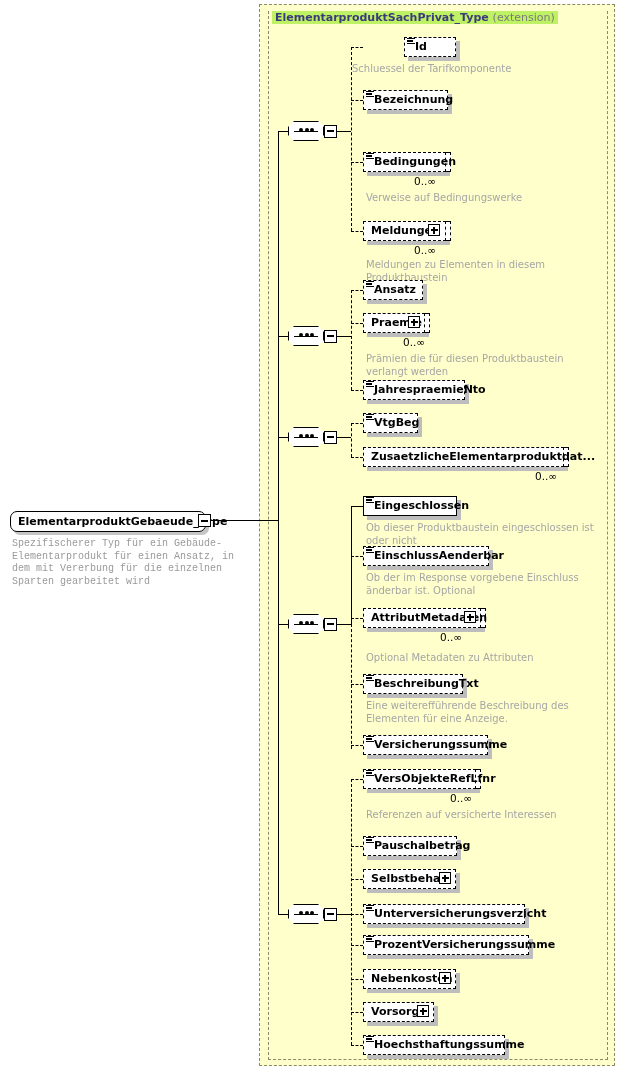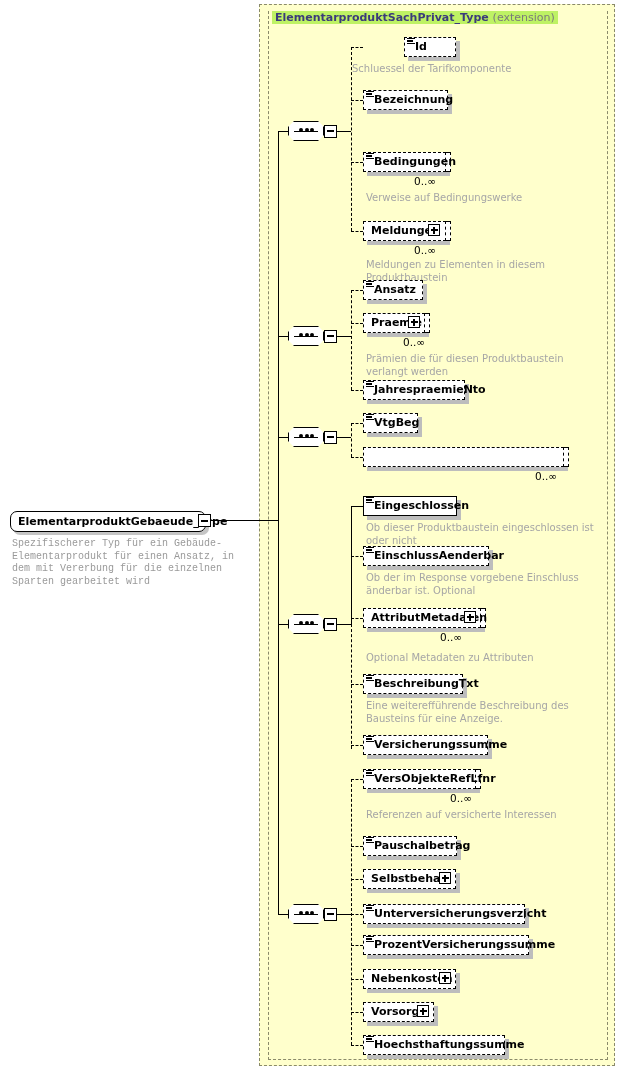--- a/index.html
+++ b/index.html
@@ -298,20 +298,21 @@
         <i></i>
         <i></i>
       </span>
     <span class="name">VtgBeg</span>
   </div>
 
   <div class="el repeat noicon" style="left:363px;top:447px;width:201px;">
     <div class="shadow"></div>
     <div class="stack"></div>
     <div class="frame"></div>
+    <span class="name">ZusaetzlicheElementarproduktdat...</span>
   </div>
   <div class="occ" style="left:535px;top:470px;">0..∞</div>
 
   <div class="seq" style="left:288px;top:614px;">
     <div class="octshadow"></div>
     <div class="oct"></div>
     <div class="bar"></div>
     <div class="d d1"></div>
     <div class="d d2"></div>
     <div class="d d3"></div>
@@ -364,21 +365,21 @@
   <div class="el" style="left:363px;top:674px;width:100px;">
     <div class="shadow"></div>
     <div class="frame"></div>
     <span class="eicon">
         <i></i>
         <i></i>
         <i></i>
       </span>
     <span class="name">BeschreibungTxt</span>
   </div>
-  <div class="ann" style="left:366px;top:700px;width:228px;">Eine weiterefführende Beschreibung des Bausteins für eine Anzeige.</div>
+  <div class="ann" style="left:366px;top:700px;width:228px;">Eine weiterefführende Beschreibung des Elementen für eine Anzeige.</div>
 
   <div class="el" style="left:363px;top:735px;width:125px;">
     <div class="shadow"></div>
     <div class="frame"></div>
     <span class="eicon">
         <i></i>
         <i></i>
         <i></i>
       </span>
     <span class="name">Versicherungssumme</span>

